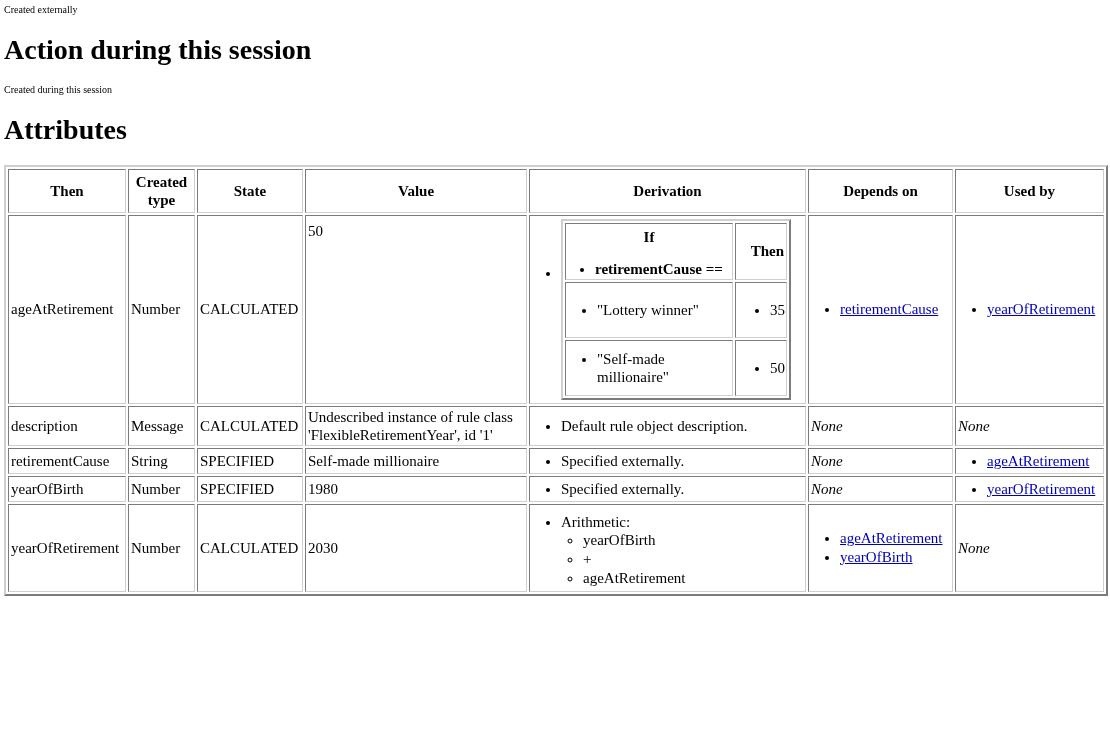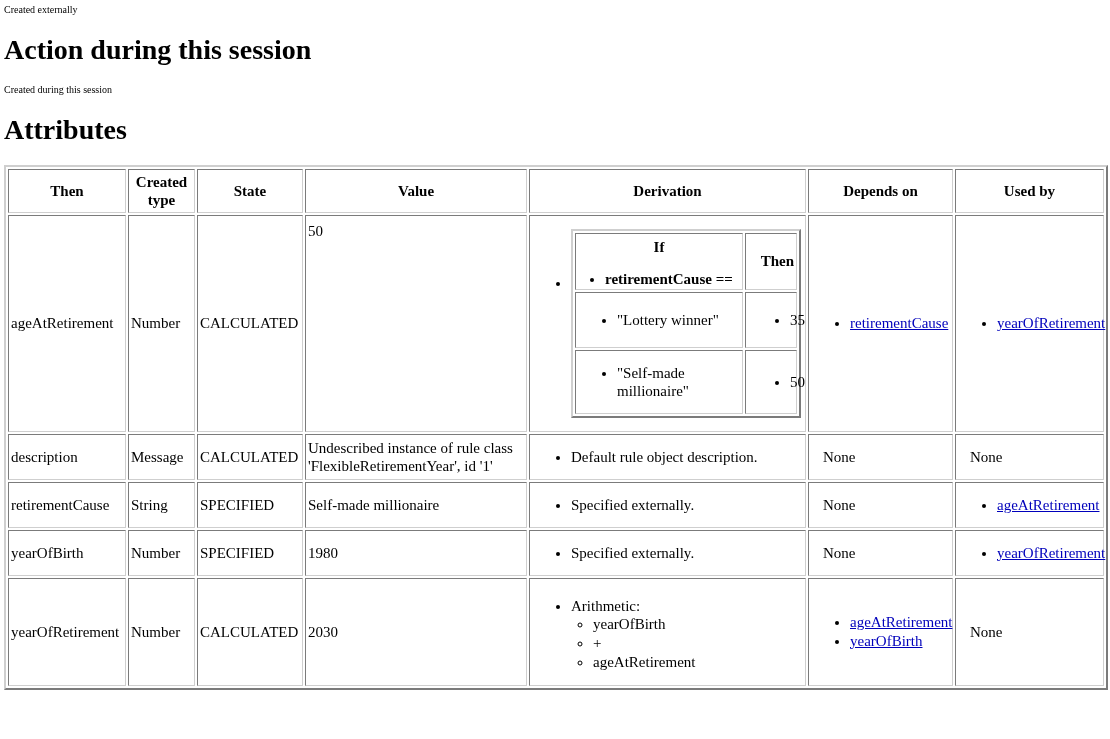--- a/index.html
+++ b/index.html
@@ -59,38 +59,38 @@
   
   col.c-name    { width: 118px; }
   col.c-dtype   { width: 67px;  }
   col.c-state   { width: 106px; }
   col.c-value   { width: 222px; }
   col.c-deriv   { width: 277px; }
   col.c-depends { width: 145px; }
   col.c-usedby  { width: 149px; }
 
   ul.bl {
-    margin: 12px;
+    margin: 2px;
     padding-left: 27px;
     list-style-type: disc;
   }
   ul.bl ul.sub {
     margin: 0;
     padding-left: 22px;
     list-style-type: circle;
   }
   ul.bl > li { margin: 0; }
   ul.bl.tight > li { line-height: 1.25; }
 
   a.link {
     color: #0000bb;
     text-decoration: underline;
   }
   .none-val {
-    margin-left: 12px;
+    font-style: italic;
   }
 
   
   .deriv-cell { padding: 1px 2px; }
   ul.bl.deriv-list { padding-left: 27px; }
   ul.bl.deriv-list > li.rule-li { list-style-type: disc; }
   table.iftable {
     border-collapse: separate;
     border-spacing: 2px;
     border: 2px outset #cfcfcf;

